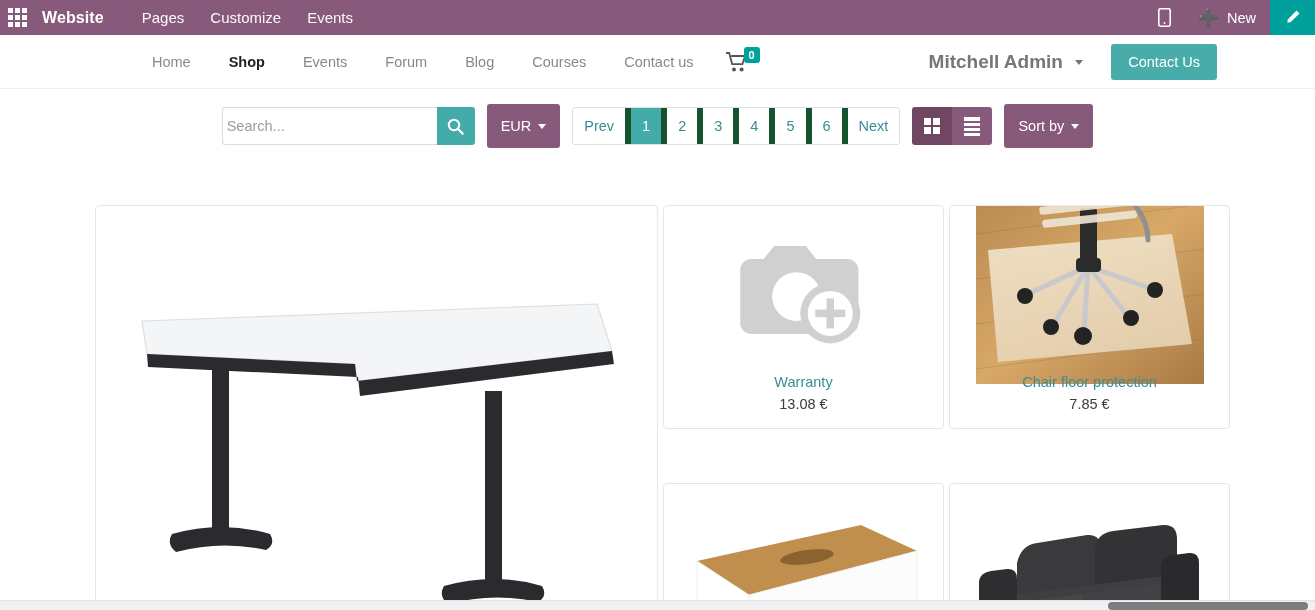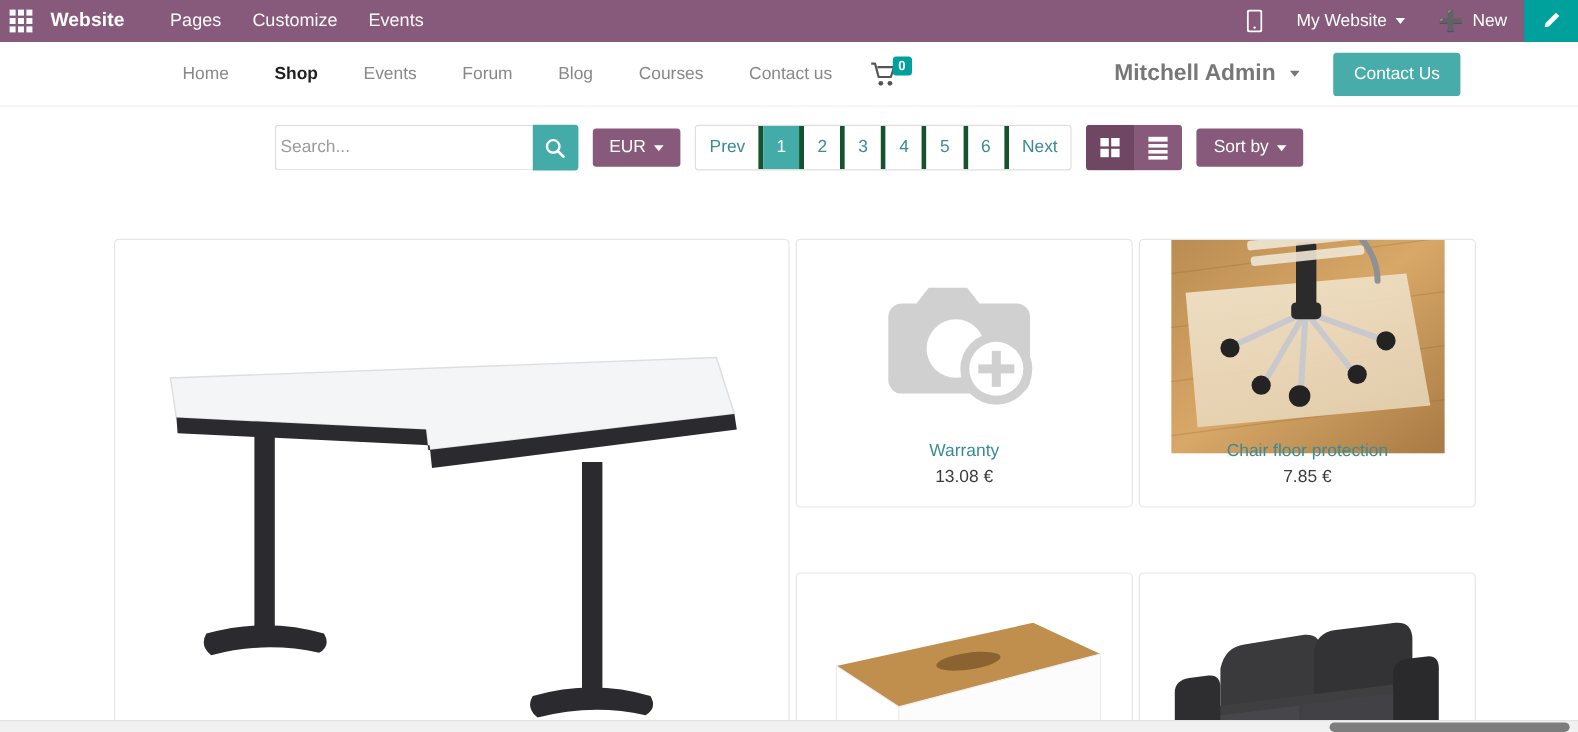--- a/index.html
+++ b/index.html
@@ -188,21 +188,21 @@
   .search-input::placeholder { color: #9b9b9b; }
   .search-btn {
     width: 38px; height: 38px;
     background: #43aba8;
     border: none;
     border-radius: 0 3px 3px 0;
     display: flex; align-items: center; justify-content: center;
     cursor: pointer;
   }
   .pill-btn {
-    height: 32px;
+    height: 44px;
     background: #875a7b;
     color: #ffffff;
     border: none;
     border-radius: 3px;
     padding: 3px 14px;
     font-size: 14.5px;
     display: flex; align-items: center;
     cursor: pointer;
     font-family: inherit;
     white-space: nowrap;
@@ -215,21 +215,21 @@
     overflow: hidden;
   }
   .pager .pg {
     min-width: 34px;
     padding: 0 11px;
     height: 36px;
     display: flex; align-items: center; justify-content: center;
     font-size: 14.5px;
     color: #3a8b95;
     background: #ffffff;
-    border-right: 4px solid #14532d;
+    border-right: 6px solid #14532d;
     cursor: pointer;
     text-decoration: none;
     white-space: nowrap;
   }
   .pager .pg:last-child { border-right: none; }
   .pager .pg.active { background: #43aba8; color: #ffffff; }
   .view-toggle {
     display: flex;
     height: 38px;
     border-radius: 3px;
@@ -337,24 +337,20 @@
     <a>Customize</a>
     <a>Events</a>
   </div>
   <div class="spacer"></div>
   <div class="odoo-right">
     <div class="item mobile-icon">
       <svg width="13" height="19" viewBox="0 0 13 19" fill="none">
         <rect x="0.8" y="0.8" width="11.4" height="17.4" rx="1.6" stroke="#ffffff" stroke-width="1.6"></rect>
         <circle cx="6.5" cy="15" r="1" fill="#ffffff"></circle>
       </svg>
-    </div>
-    <div class="item">
-      <span>My Website</span>
-      <span class="caret"></span>
     </div>
     <div class="item new-btn">
       <span class="plus-glyph">➕</span>
       <span>New</span>
     </div>
     <div class="edit-btn">
       <svg width="17" height="17" viewBox="0 0 17 17">
         <path d="M12.6 1.6l2.8 2.8-8.6 8.6-3.6.8.8-3.6z" fill="#ffffff"></path>
       </svg>
     </div>

